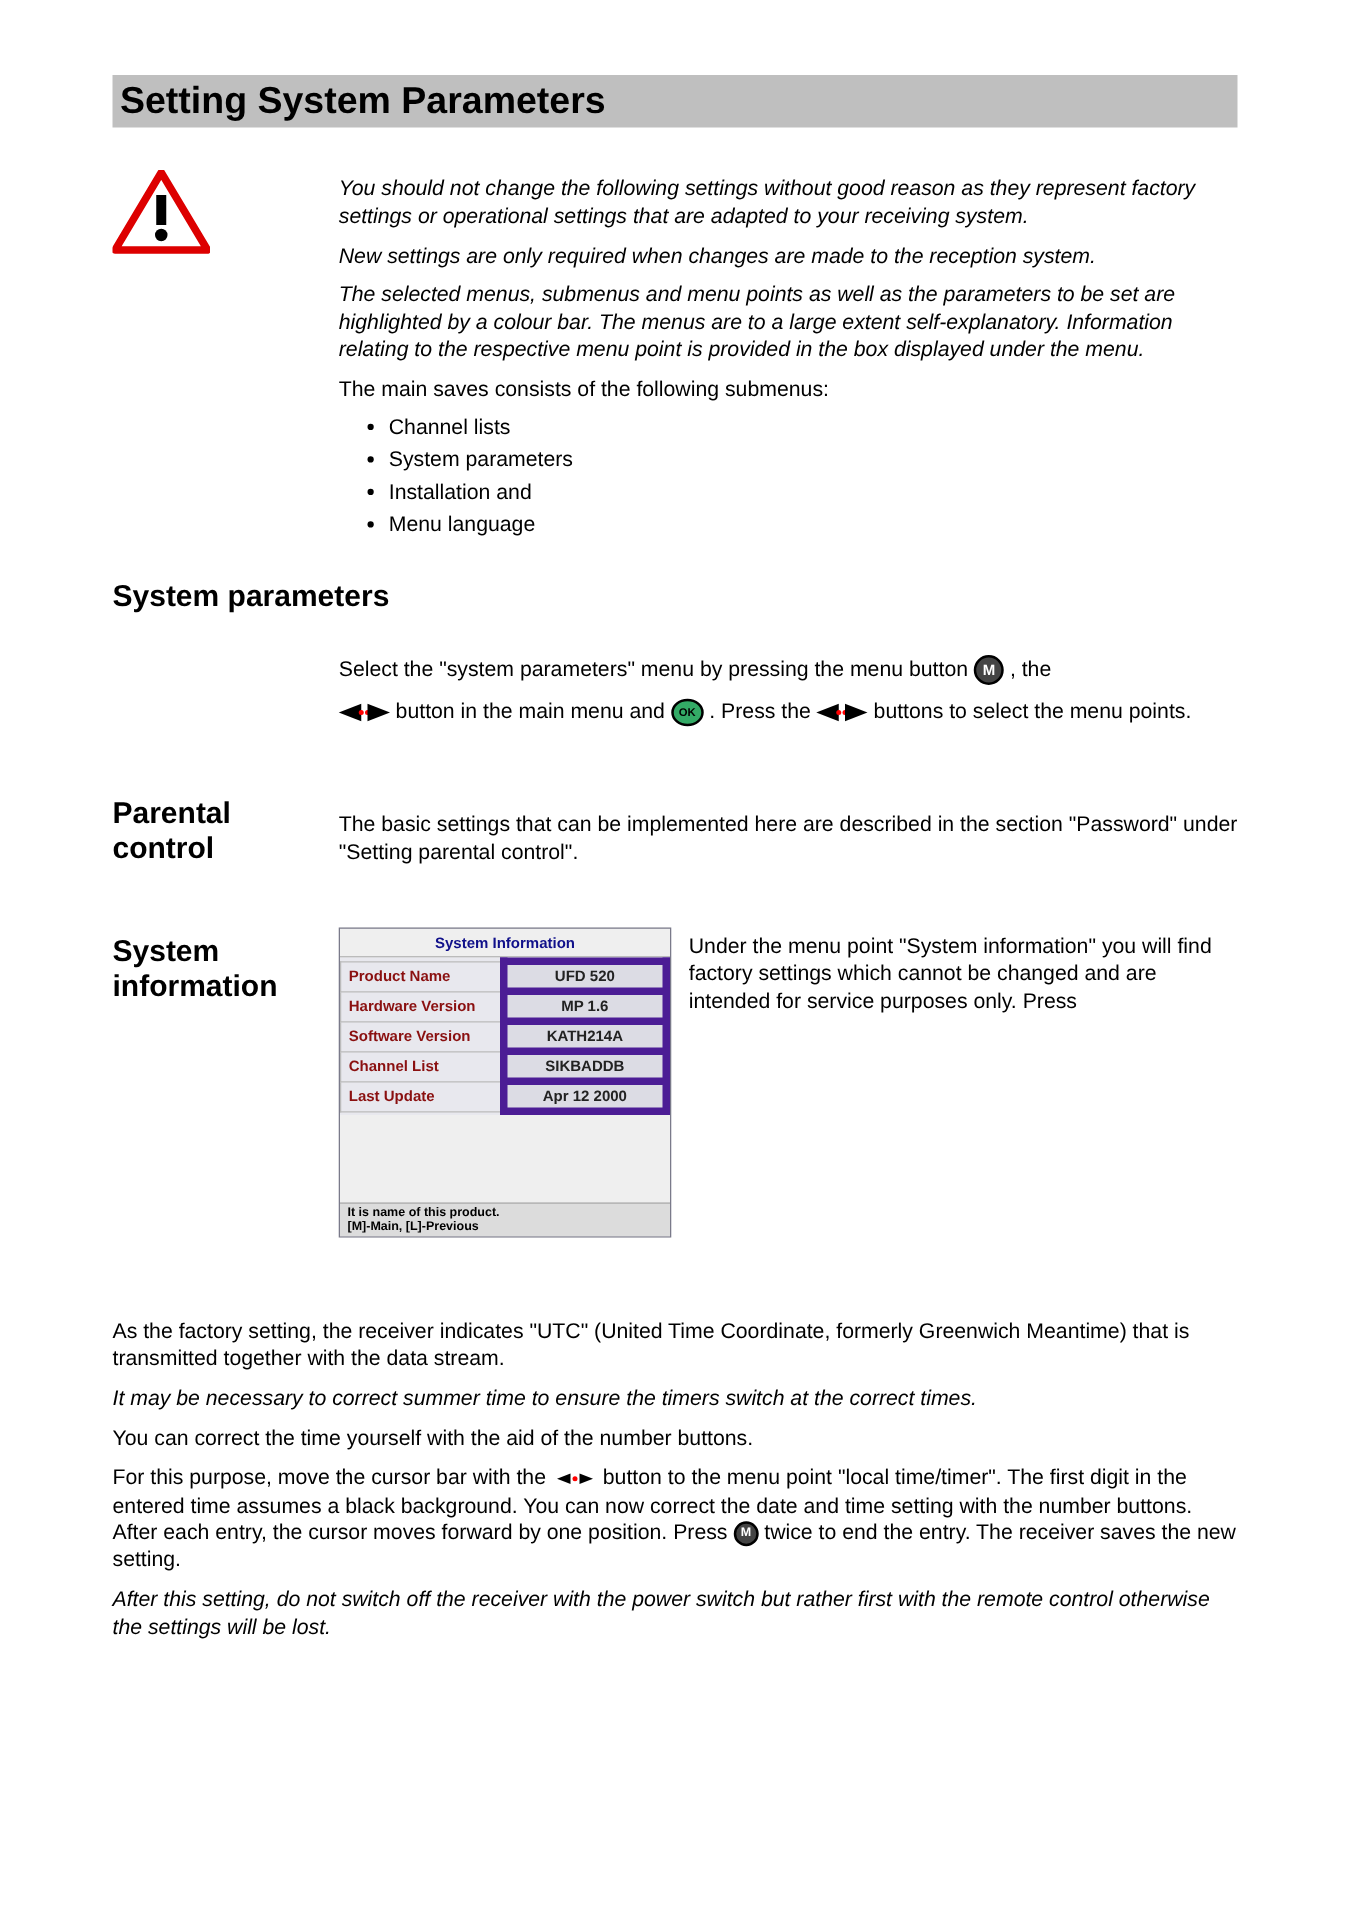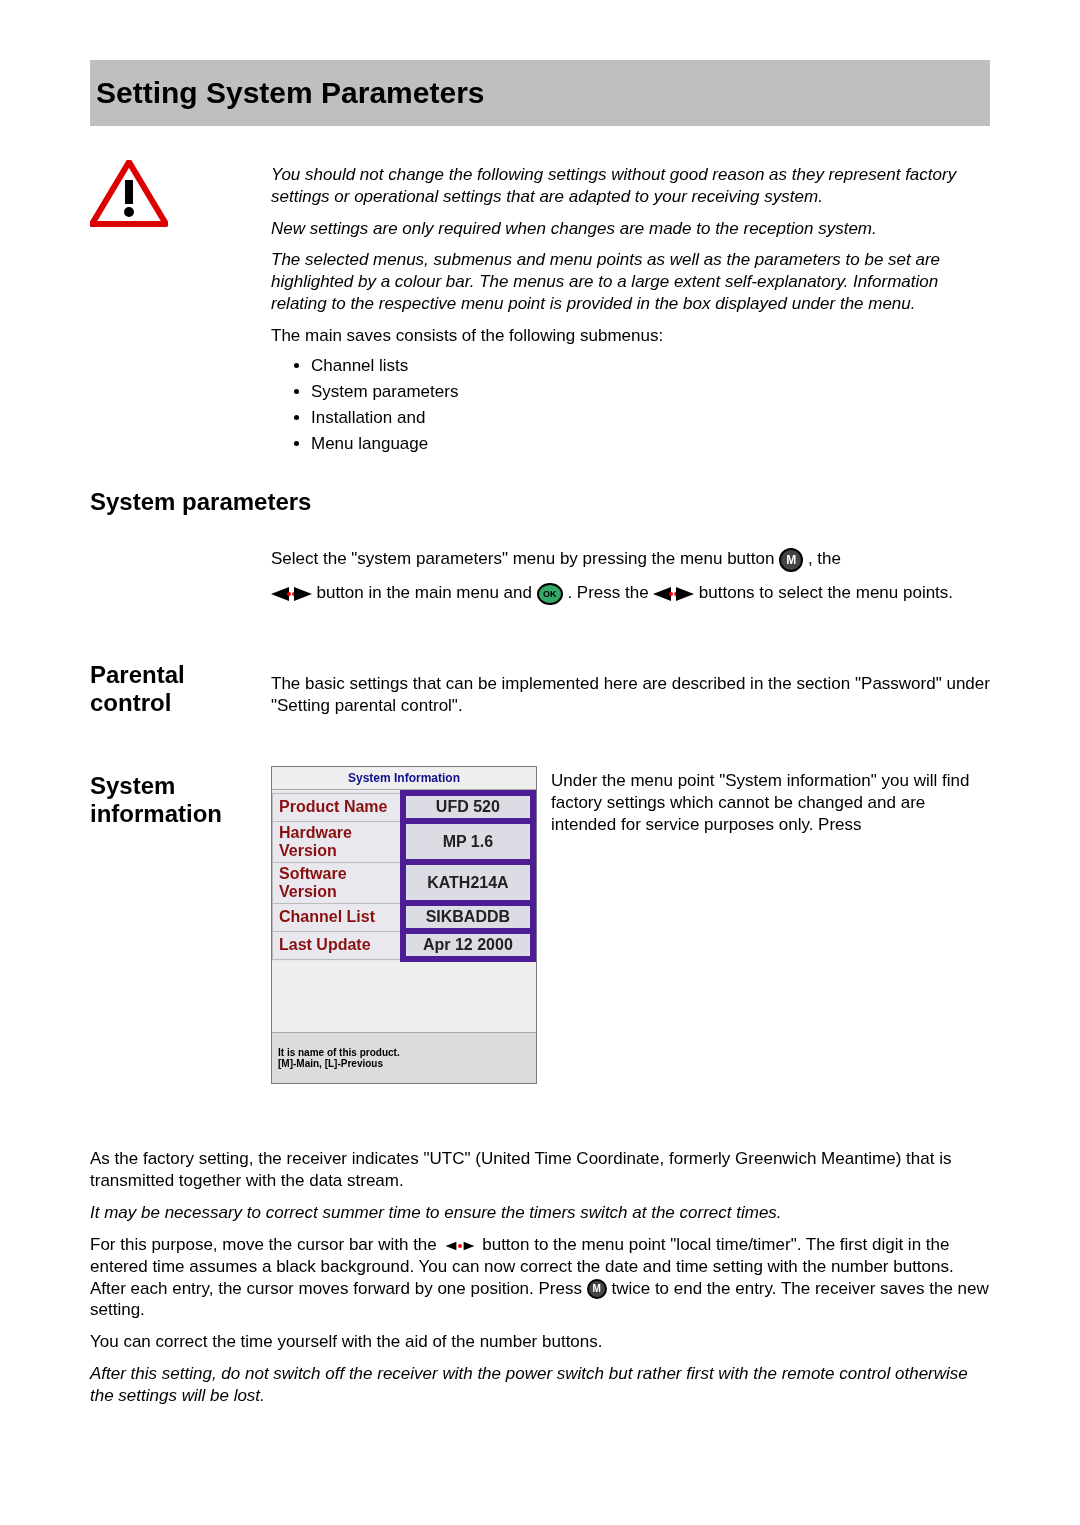--- a/index.html
+++ b/index.html
@@ -9,21 +9,21 @@
     font-size: 17px;
     color: #000;
     background: #fff;
     width: 1080px;
   }
   .page {
     padding: 60px 90px 40px 90px;
   }
   .title-bar {
     background: #bfbfbf;
-    padding: 16px 6px;
+    padding: 4px 6px;
     margin-bottom: 34px;
   }
   .title-bar h1 {
     margin: 0;
     font-size: 30px;
     font-weight: bold;
   }
   .section {
     margin-top: 28px;
     display: flex;
@@ -116,38 +116,38 @@
     border-bottom: 1px solid #aaa;
     font-size: 12px;
   }
   .sys-info-table {
     width: 100%;
     border-collapse: collapse;
     background:#e8e8ee;
   }
   .sys-info-table td {
     padding: 2px 6px;
-    font-size: 16px;
+    font-size: 12px;
   }
   .sys-info-table td.k {
     color: #8a1010;
     font-weight: bold;
     width: 50%;
     border: 1px solid #bbb;
   }
   .sys-info-table td.v {
     color: #222;
     font-weight: bold;
     text-align: center;
     border: 6px solid #4c1d95;
     background:#dcdce4;
   }
   .sys-info-spacer { height: 70px; background:#efefef;}
   .sys-info-footer {
-    padding: 14px 6px;
+    padding: 2px 6px;
     font-size: 10px;
     font-weight: bold;
     border-top:1px solid #aaa;
     background:#dcdcdc;
   }
   .clearfix::after { content:""; display:block; clear:both; }
   .page-num {
     text-align: right;
     font-size: 16px;
     margin-top: 60px;
@@ -259,27 +259,27 @@
         </div>
       </div>
       <p>Under the menu point "System information" you will find factory settings which cannot be changed and are intended for service purposes only. Press</p>
     </div>
   </div>
 
   <div class="section">
     <div class="right-col" style="padding-top:26px;">
       <p>As the factory setting, the receiver indicates "UTC" (United Time Coordinate, formerly Greenwich Meantime) that is transmitted together with the data stream.</p>
       <p class="ital">It may be necessary to correct summer time to ensure the timers switch at the correct times.</p>
+      <p>You can correct the time yourself with the aid of the number buttons.</p>
       <p>
         <span>For this purpose, move the cursor bar with the </span>
         <span class="icon-inline">
           <span class="arrow left" style="transform:scale(0.6)"></span><span class="arrow-dot"></span><span class="arrow right" style="transform:scale(0.6)"></span>
         </span>
         <span> button to the menu point "local time/timer". The first digit in the entered time assumes a black background. You can now correct the date and time setting with the number buttons. After each entry, the cursor moves forward by one position. Press </span>
         <span class="circ-btn sm">M</span>
         <span> twice to end the entry. The receiver saves the new setting.</span>
       </p>
-      <p>You can correct the time yourself with the aid of the number buttons.</p>
       <p class="ital">After this setting, do not switch off the receiver with the power switch but rather first with the remote control otherwise the settings will be lost.</p>
     </div>
   </div>
 
 </div>
 
 </body></html>

